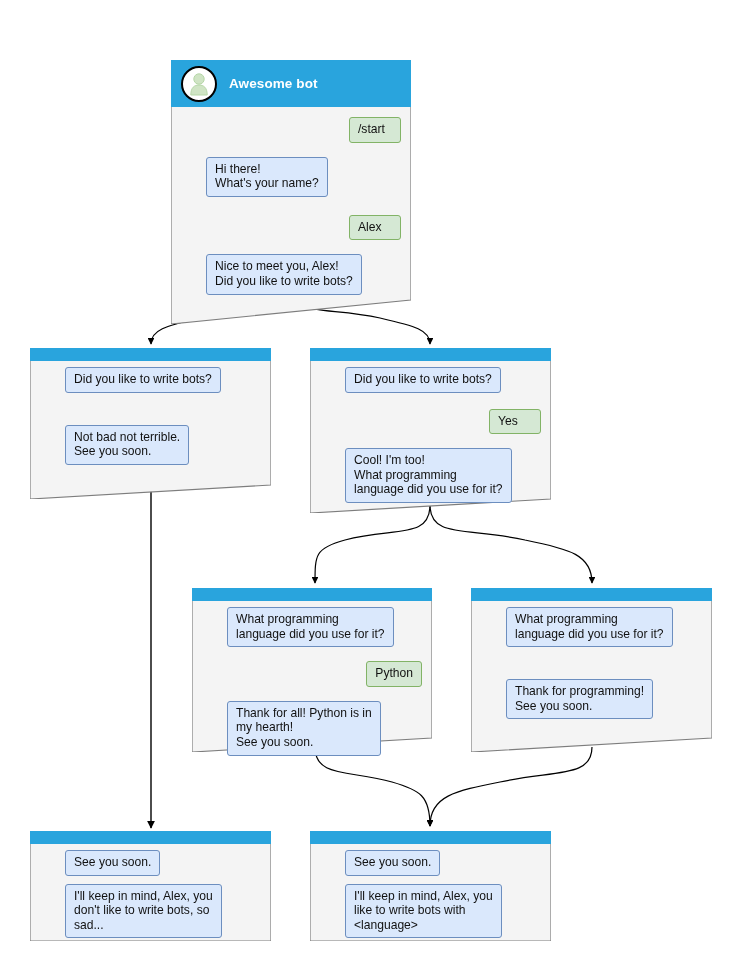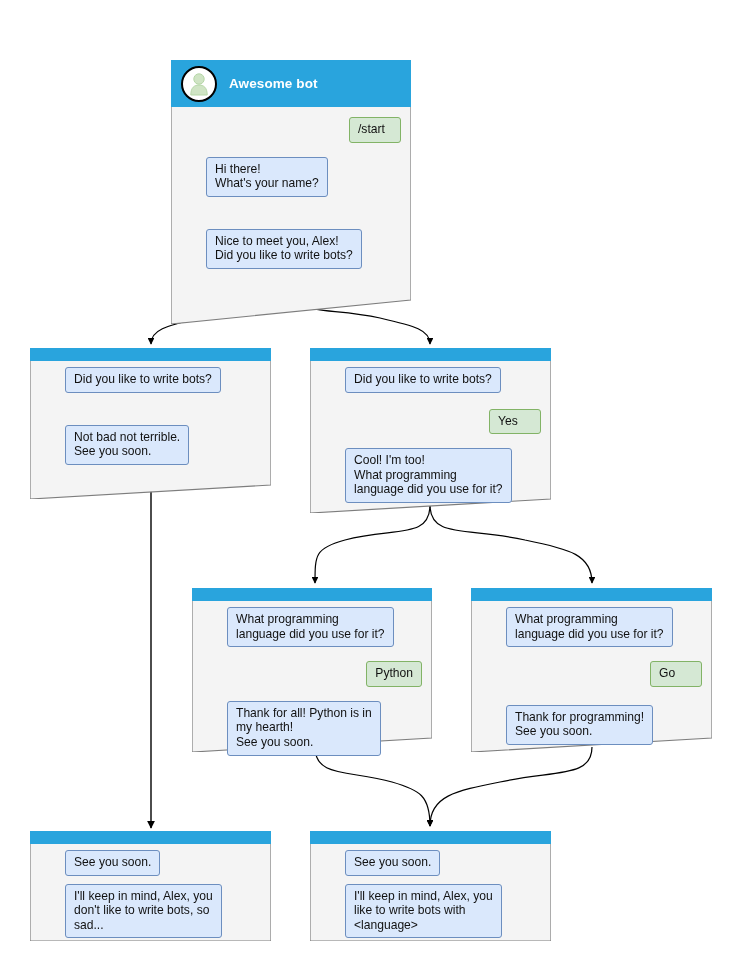--- a/index.html
+++ b/index.html
@@ -152,20 +152,23 @@
     <div class="chat tall">
       <div class="row right">
         <div class="bubble user">/start</div>
       </div>
       <div class="sp14"></div>
       <div class="row left">
         <div class="bubble bot">Hi there!
 What's your name?</div>
       </div>
       <div class="sp18"></div>
+      <div class="row right">
+        <div class="bubble user">Alex</div>
+      </div>
       <div class="sp14"></div>
       <div class="row left">
         <div class="bubble bot">Nice to meet you, Alex!
 Did you like to write bots?</div>
       </div>
     </div>
   </div>
 
   <div class="node" style="left:30px; top:348px; width:241px; height:151px;">
     <svg class="node-shape" viewBox="0 0 241 151" preserveAspectRatio="none" xmlns="http://www.w3.org/2000/svg">
@@ -234,23 +237,20 @@
     <svg class="node-shape" viewBox="0 0 241 164" preserveAspectRatio="none" xmlns="http://www.w3.org/2000/svg">
       <path d="M 0,0 L 241,0 L 241,150 L 0,164 Z" fill="#f4f4f4" stroke="#7d7d7d" stroke-width="1.2"></path>
     </svg>
     <div class="node-header" style="background:#29a4dd;"></div>
     <div class="chat">
       <div class="row left">
         <div class="bubble bot">What programming
 language did you use for it?</div>
       </div>
       <div class="sp14"></div>
-      <div class="row right">
-        <div class="bubble user">Go</div>
-      </div>
       <div class="sp18"></div>
       <div class="row left">
         <div class="bubble bot">Thank for programming!
 See you soon.</div>
       </div>
     </div>
   </div>
 
   <div class="node" style="left:30px; top:831px; width:241px; height:110px;">
     <svg class="node-shape" viewBox="0 0 241 110" preserveAspectRatio="none" xmlns="http://www.w3.org/2000/svg">

